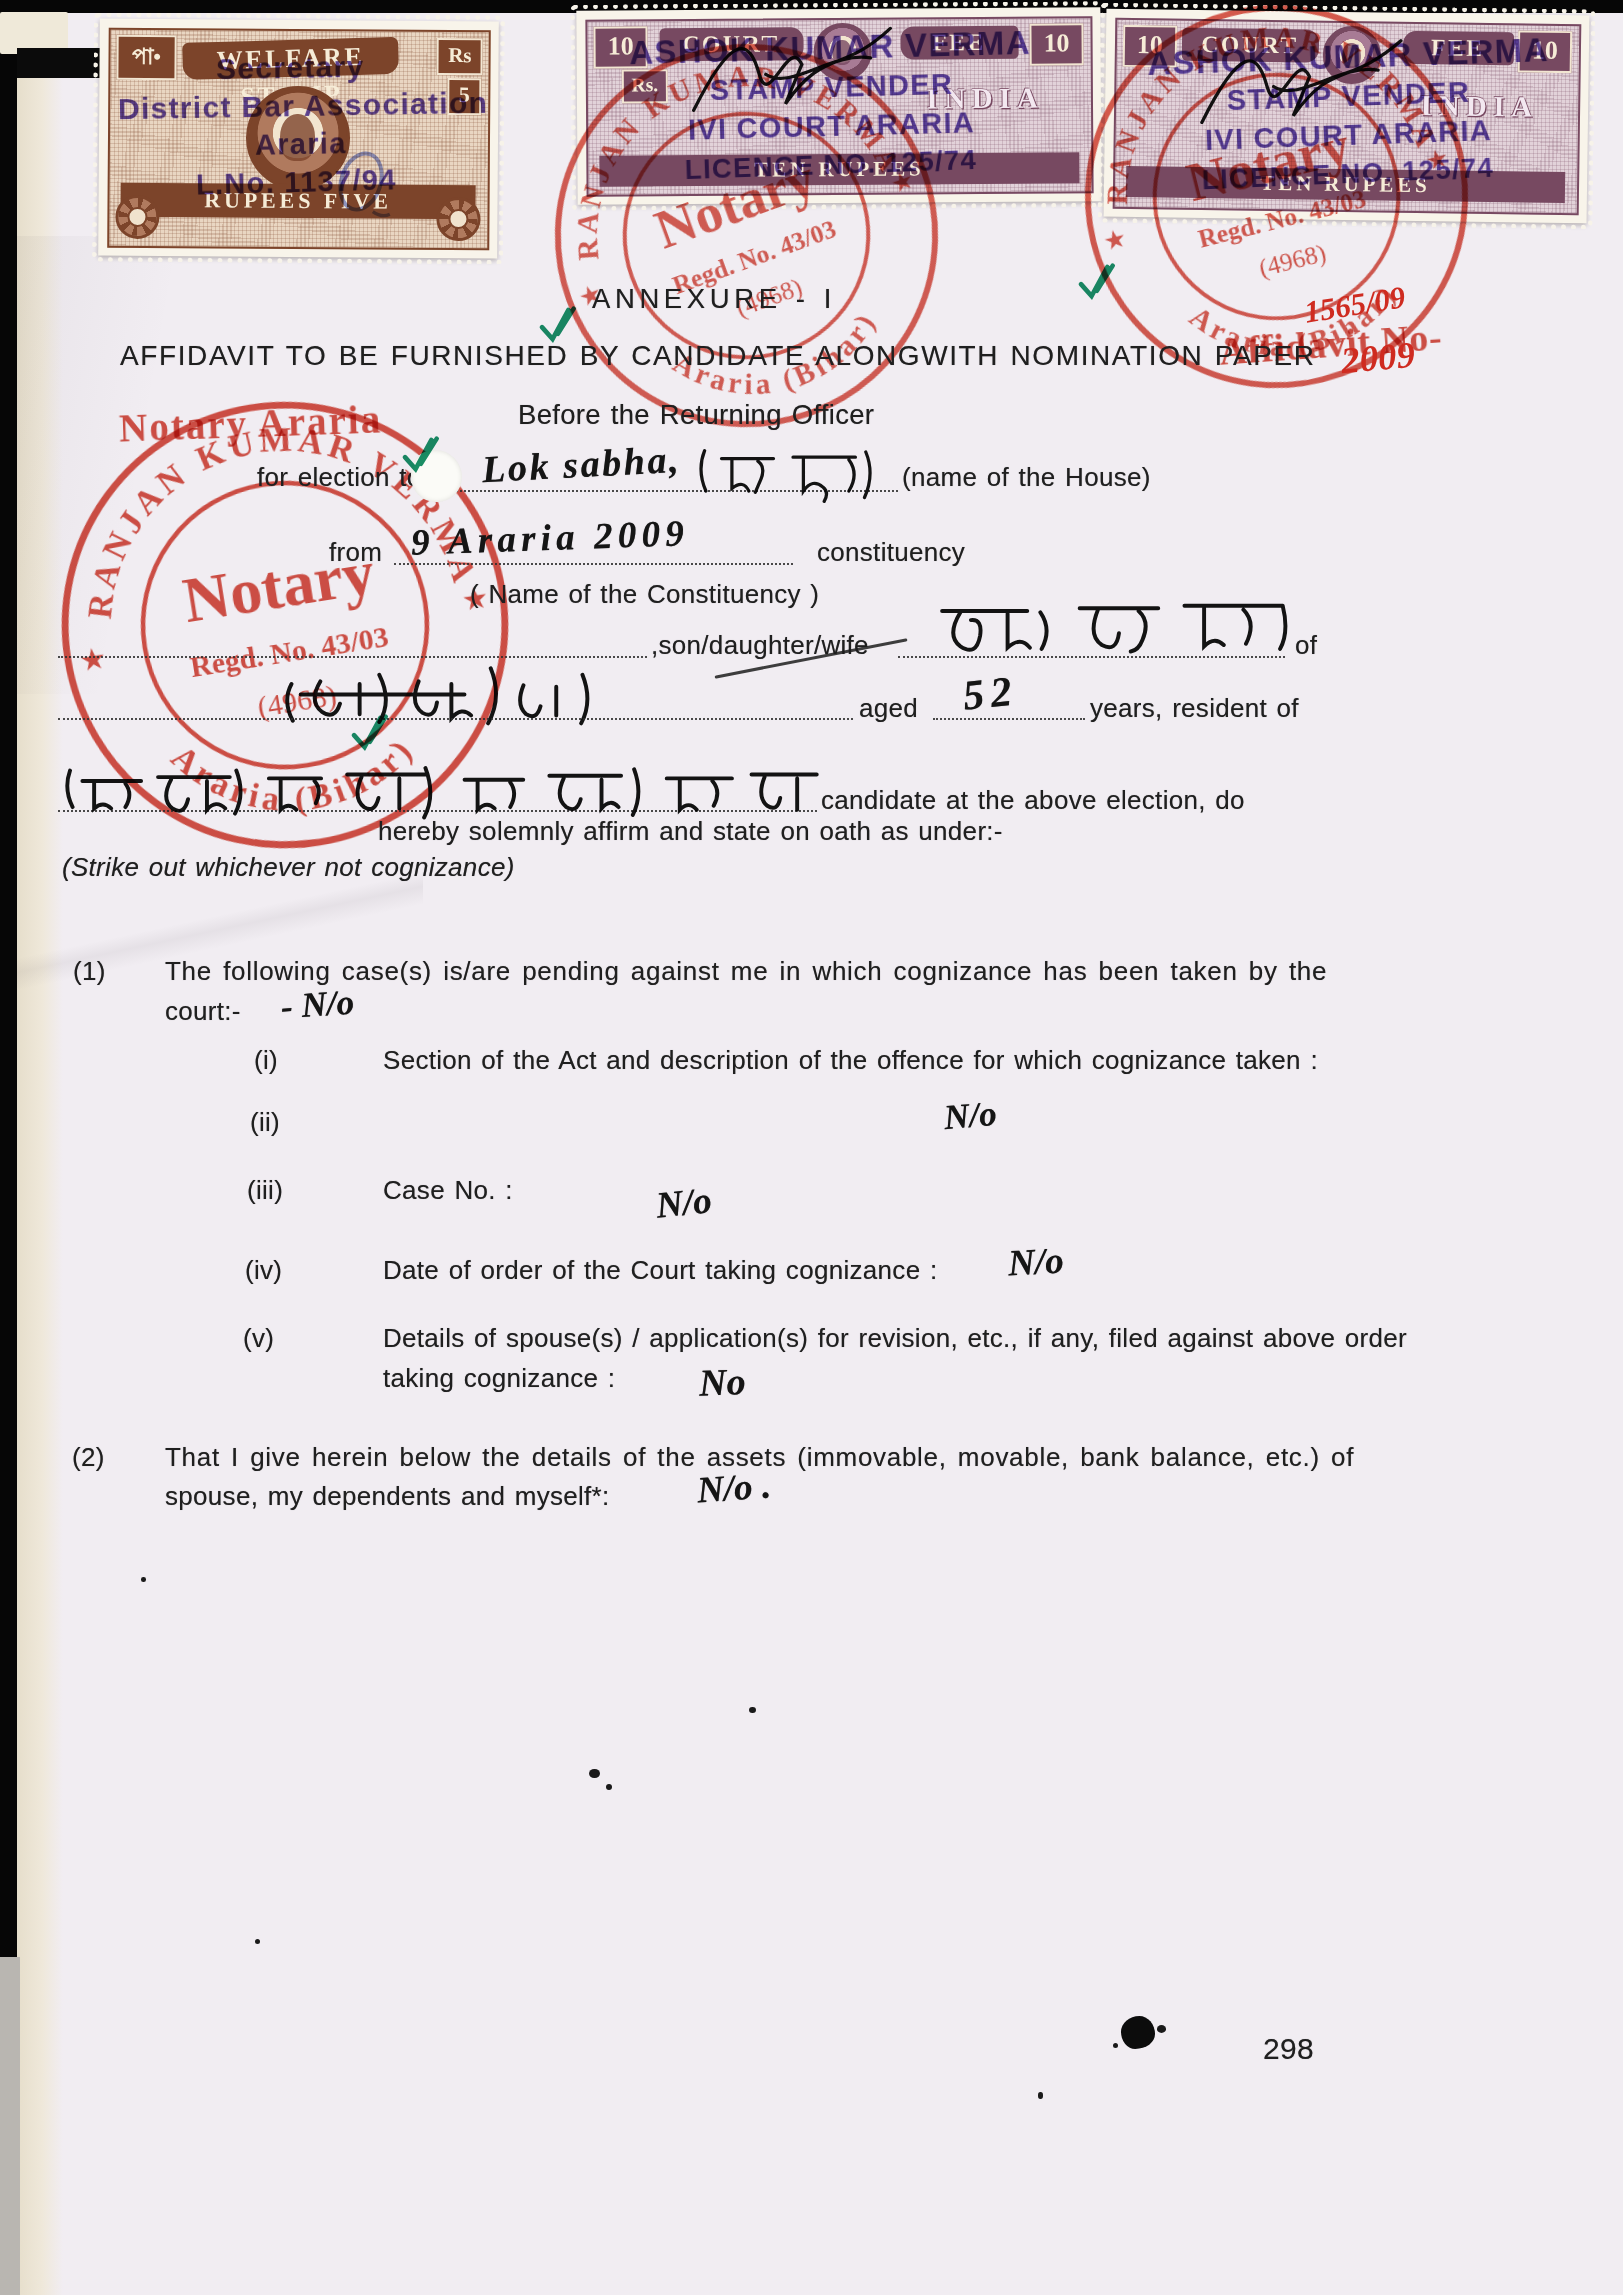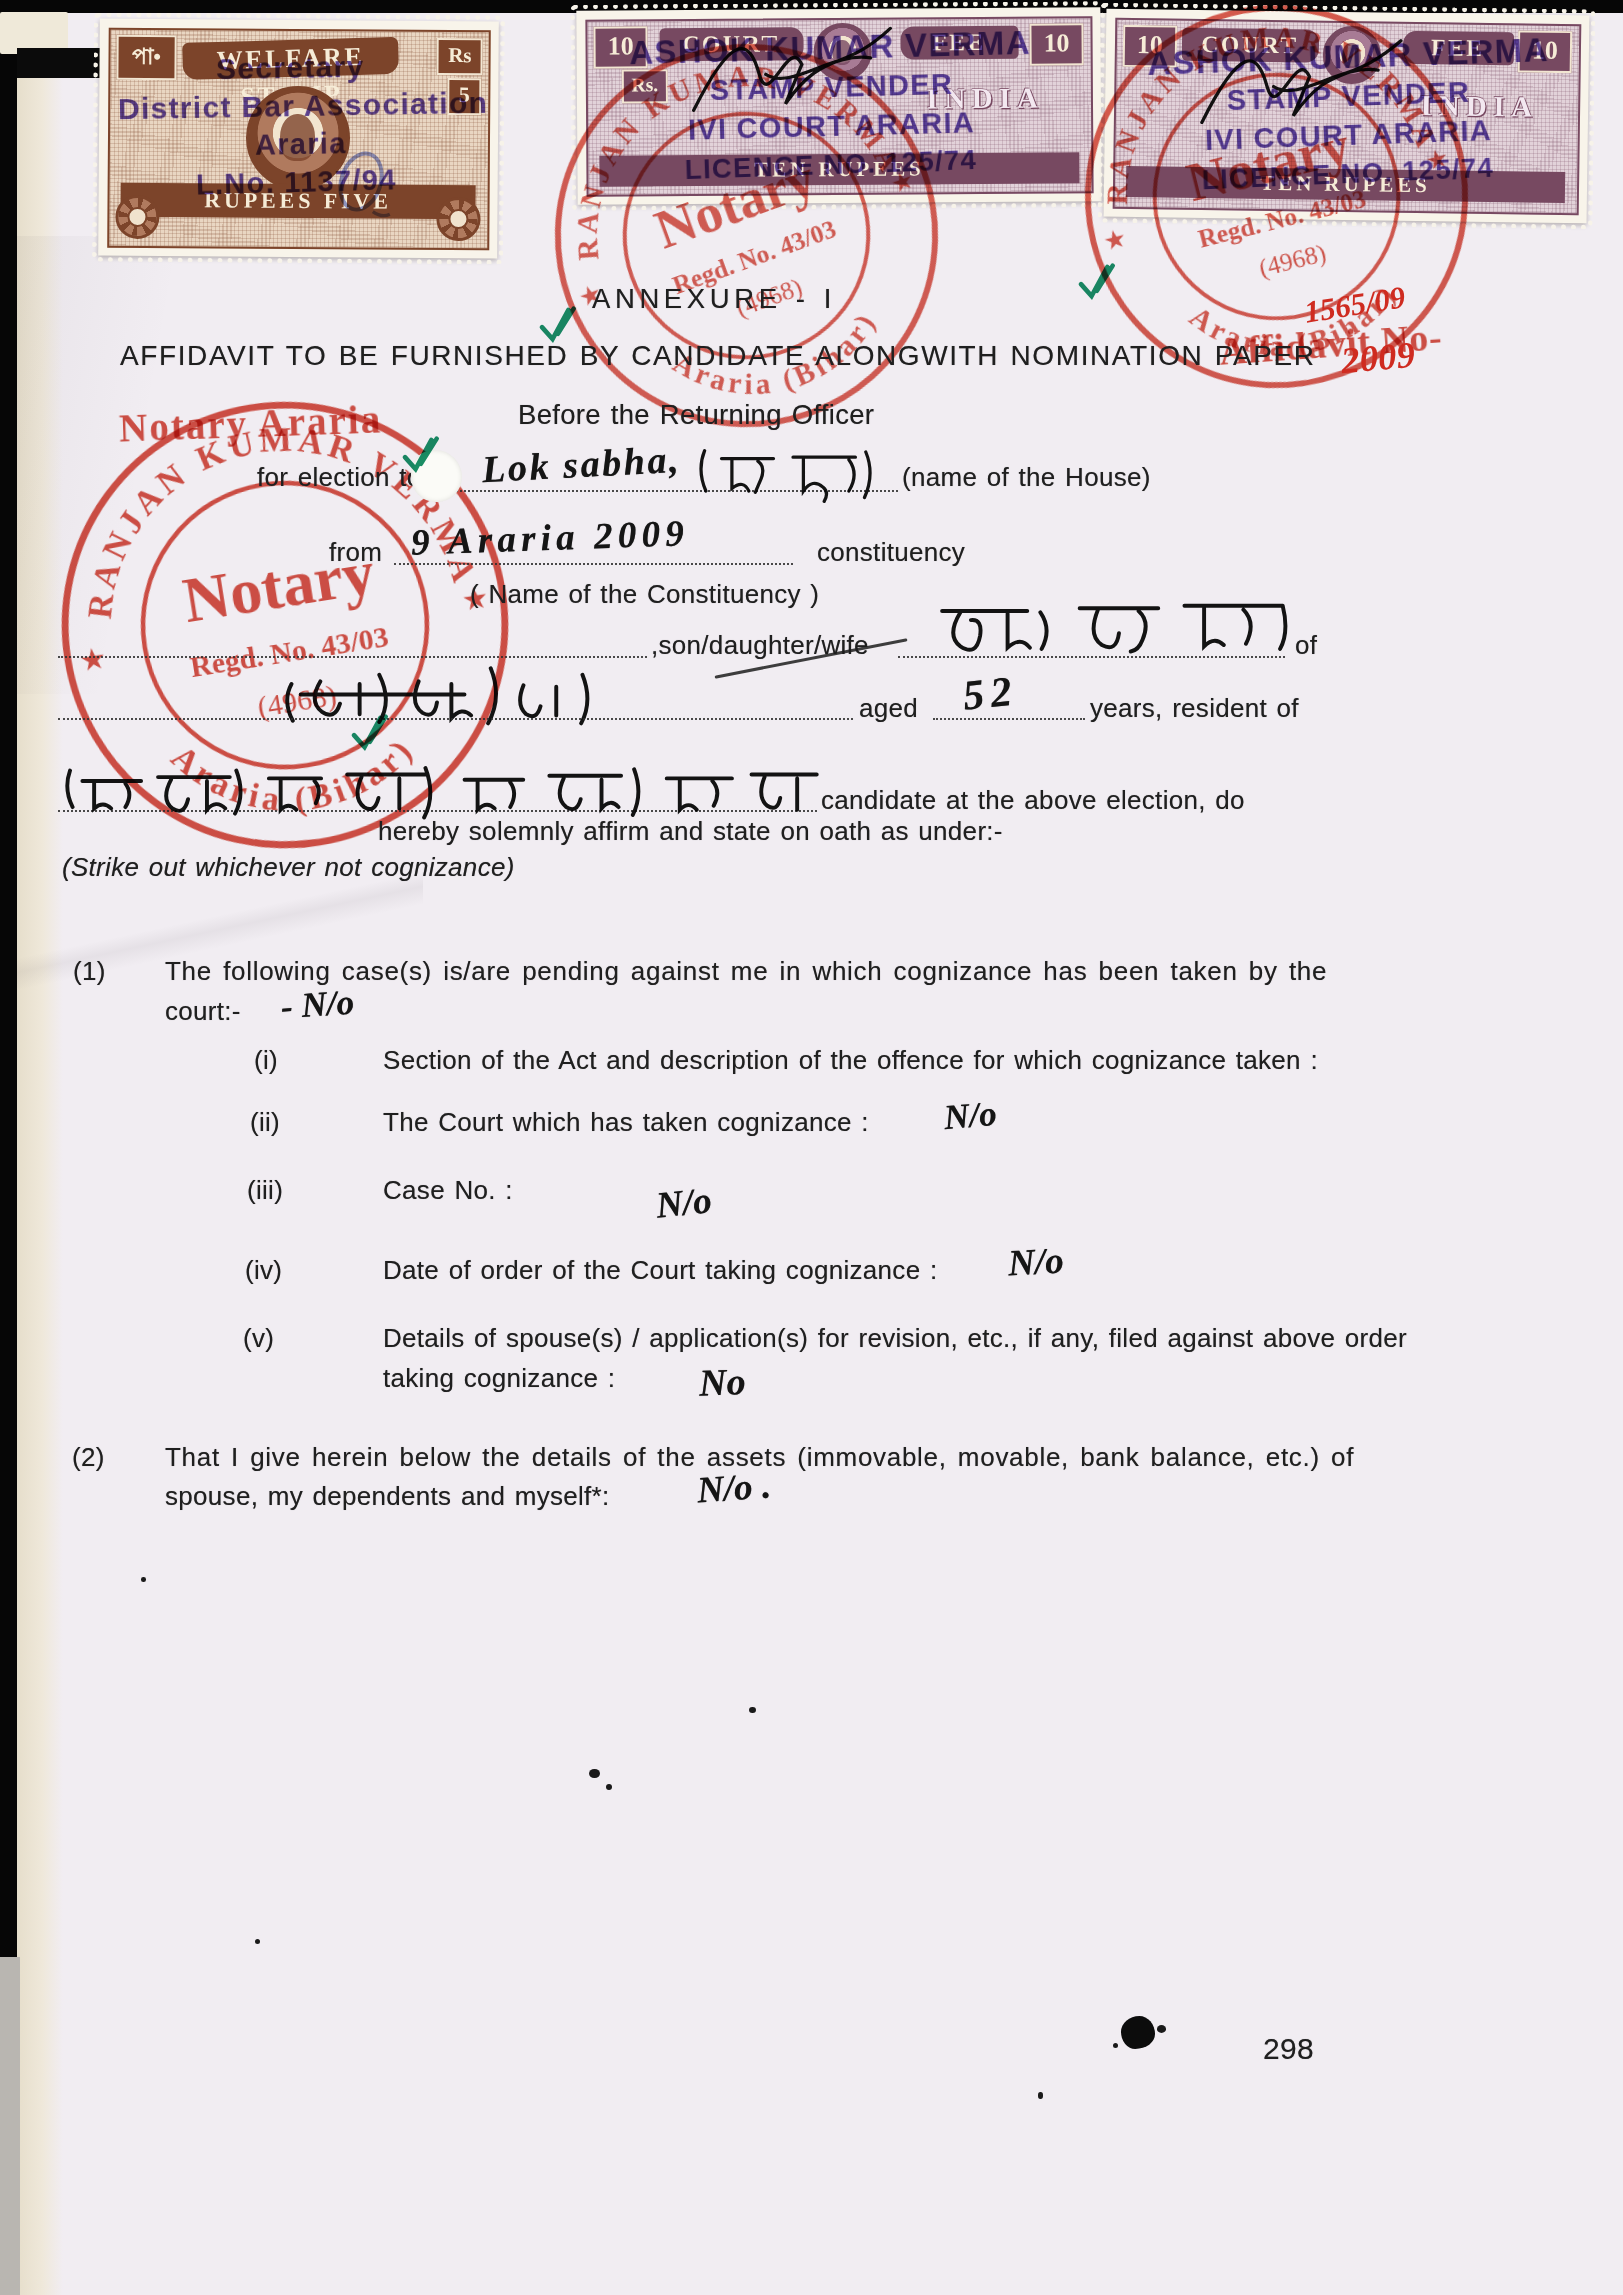--- a/index.html
+++ b/index.html
@@ -250,21 +250,20 @@
 
   <div class="print t40" style="left:73px;top:956px;">(1)</div>
   <div class="print t40" style="left:165px;top:956px;letter-spacing:0.7px;word-spacing:3.3px;">The following case(s) is/are pending against me in which cognizance has been taken by the</div>
   <div class="print t40" style="left:165px;top:996px;">court:-</div>
   <div class="hw" style="left:281px;top:985px;font-size:35px;transform:rotate(-4deg);">- N/o</div>
 
   <div class="print t40" style="left:254px;top:1045px;">(i)</div>
   <div class="print t40" style="left:383px;top:1045px;">Section of the Act and description of the offence for which cognizance taken :</div>
 
   <div class="print t40" style="left:250px;top:1107px;">(ii)</div>
-  <div class="print t40" style="left:383px;top:1107px;">The Court which has taken cognizance :</div>
   <div class="hw" style="left:944px;top:1096px;font-size:35px;transform:rotate(-5deg);">N/o</div>
 
   <div class="print t40" style="left:247px;top:1175px;">(iii)</div>
   <div class="print t40" style="left:383px;top:1175px;">Case No. :</div>
   <div class="hw" style="left:656px;top:1181px;font-size:37px;transform:rotate(-6deg);">N/o</div>
 
   <div class="print t40" style="left:245px;top:1255px;">(iv)</div>
   <div class="print t40" style="left:383px;top:1255px;">Date of order of the Court taking cognizance :</div>
   <div class="hw" style="left:1008px;top:1240px;font-size:37px;transform:rotate(-3deg);">N/o</div>
 

